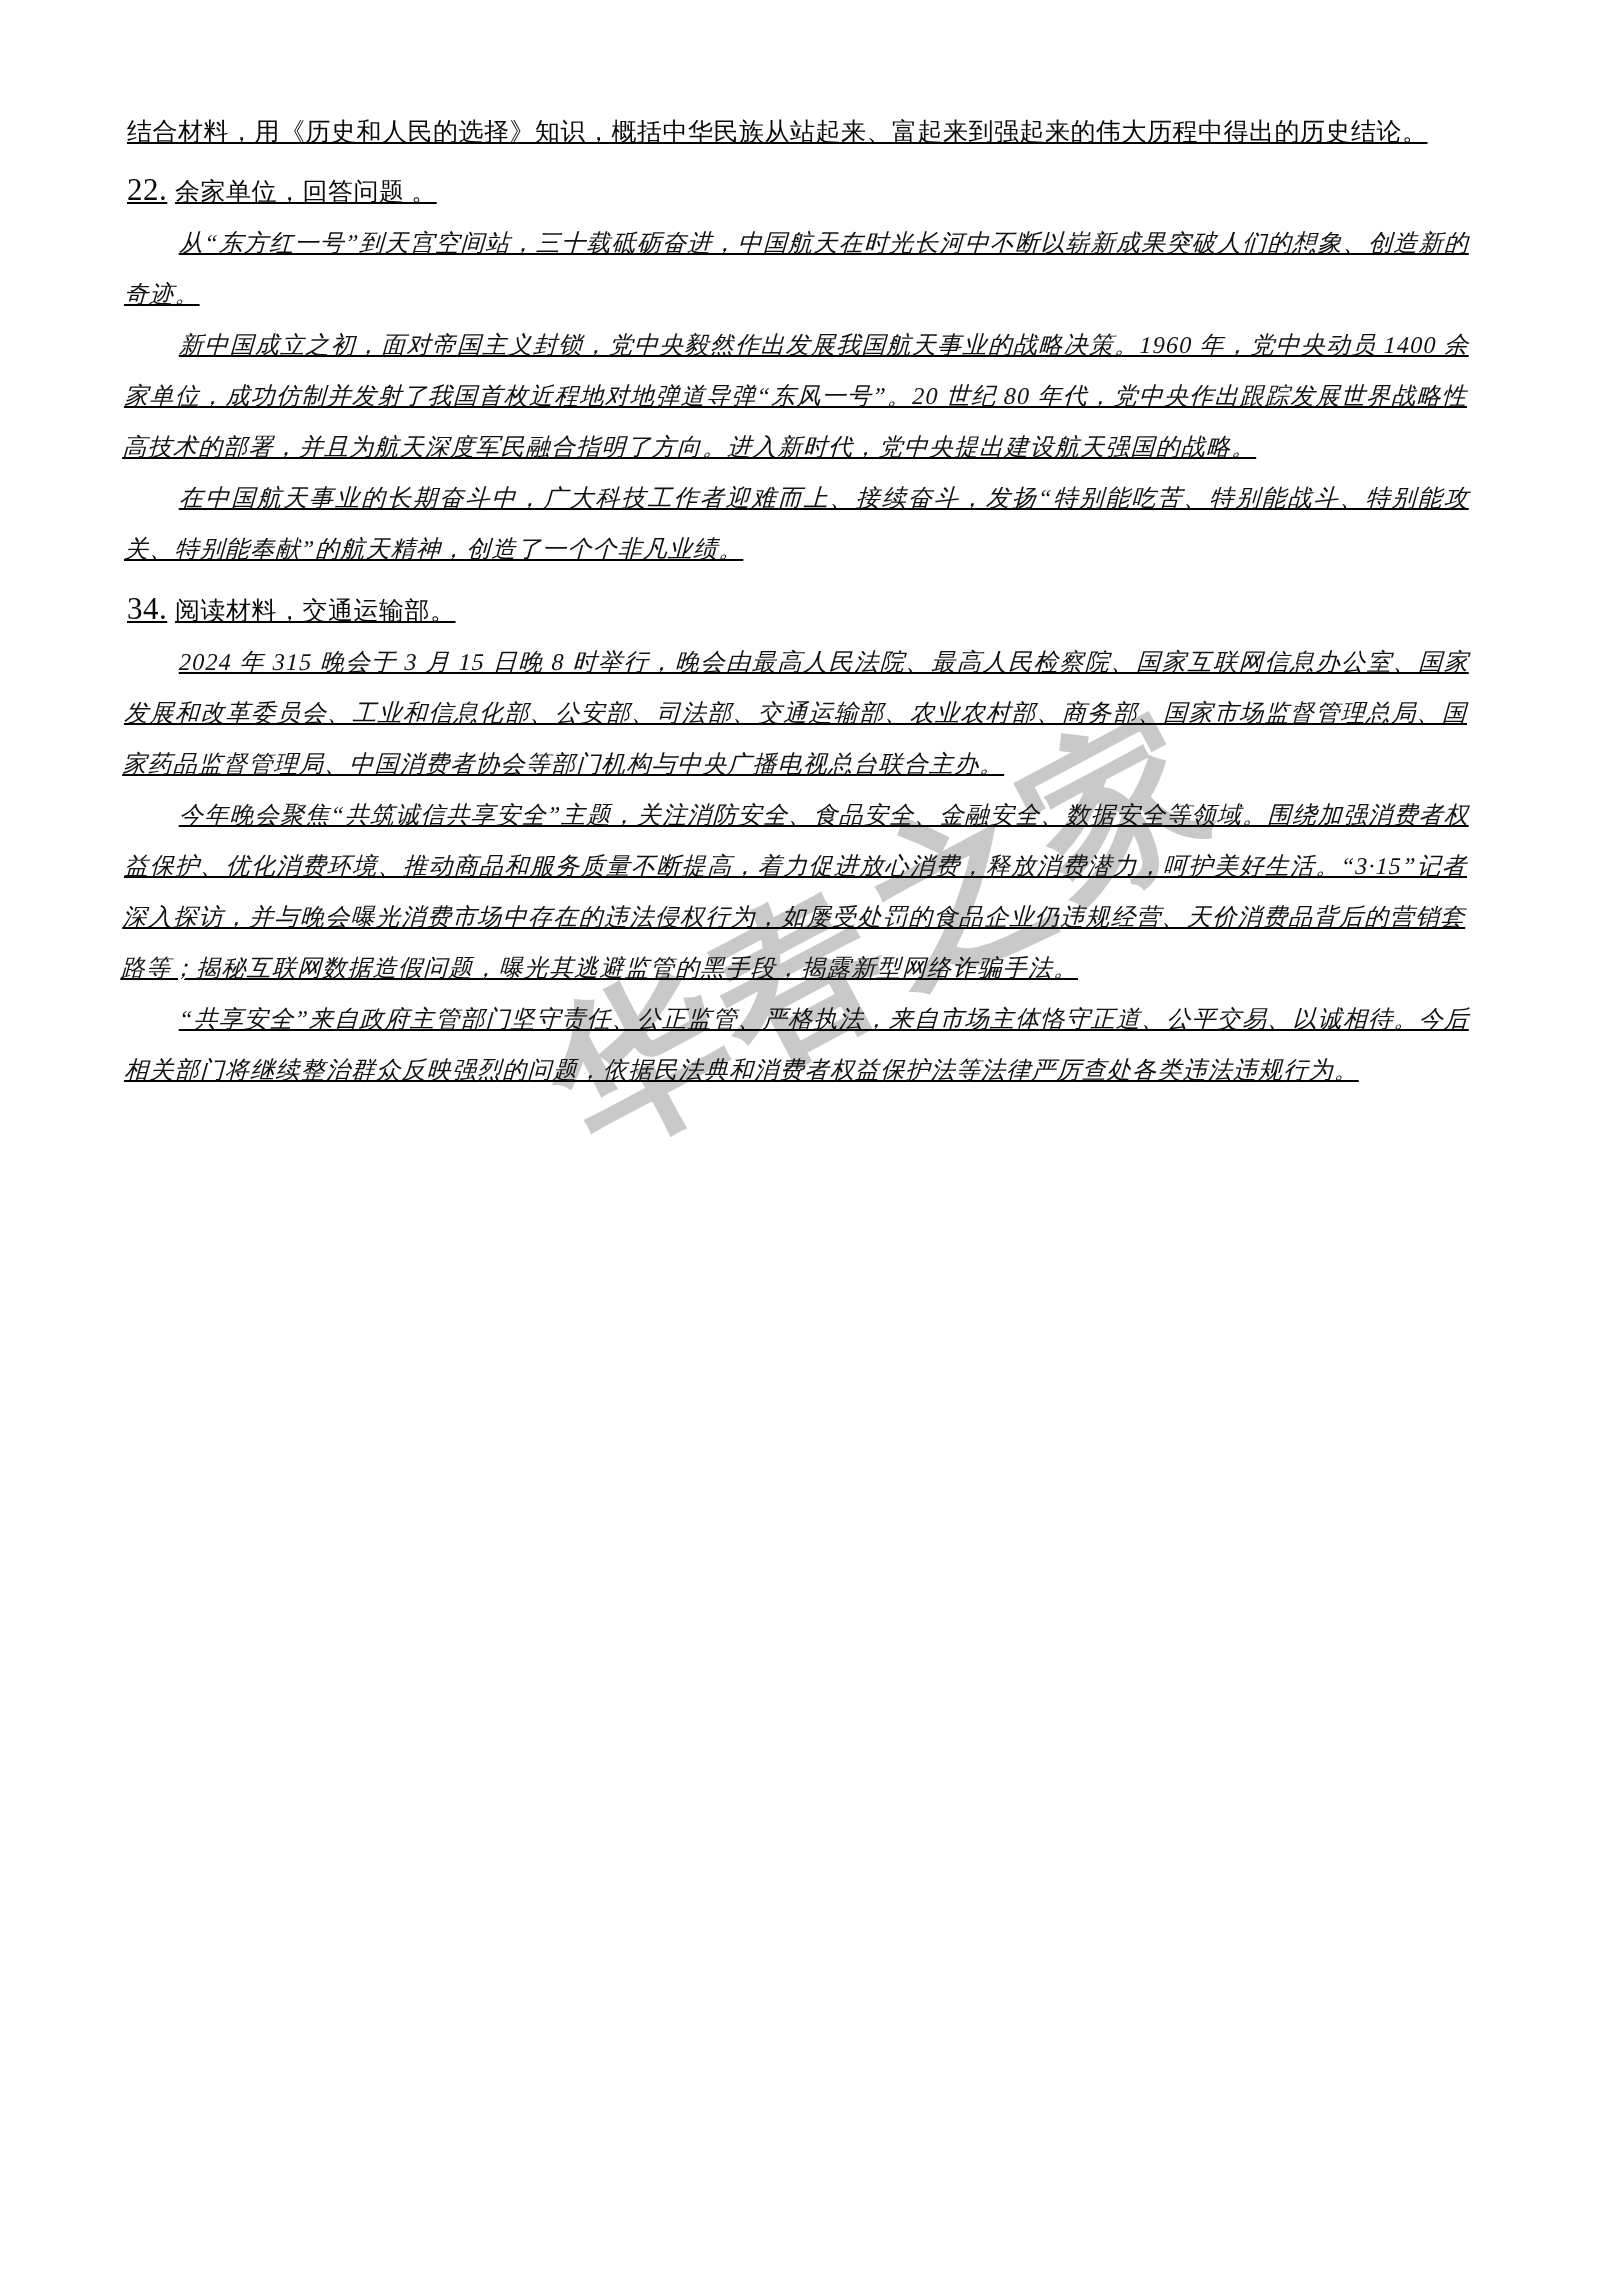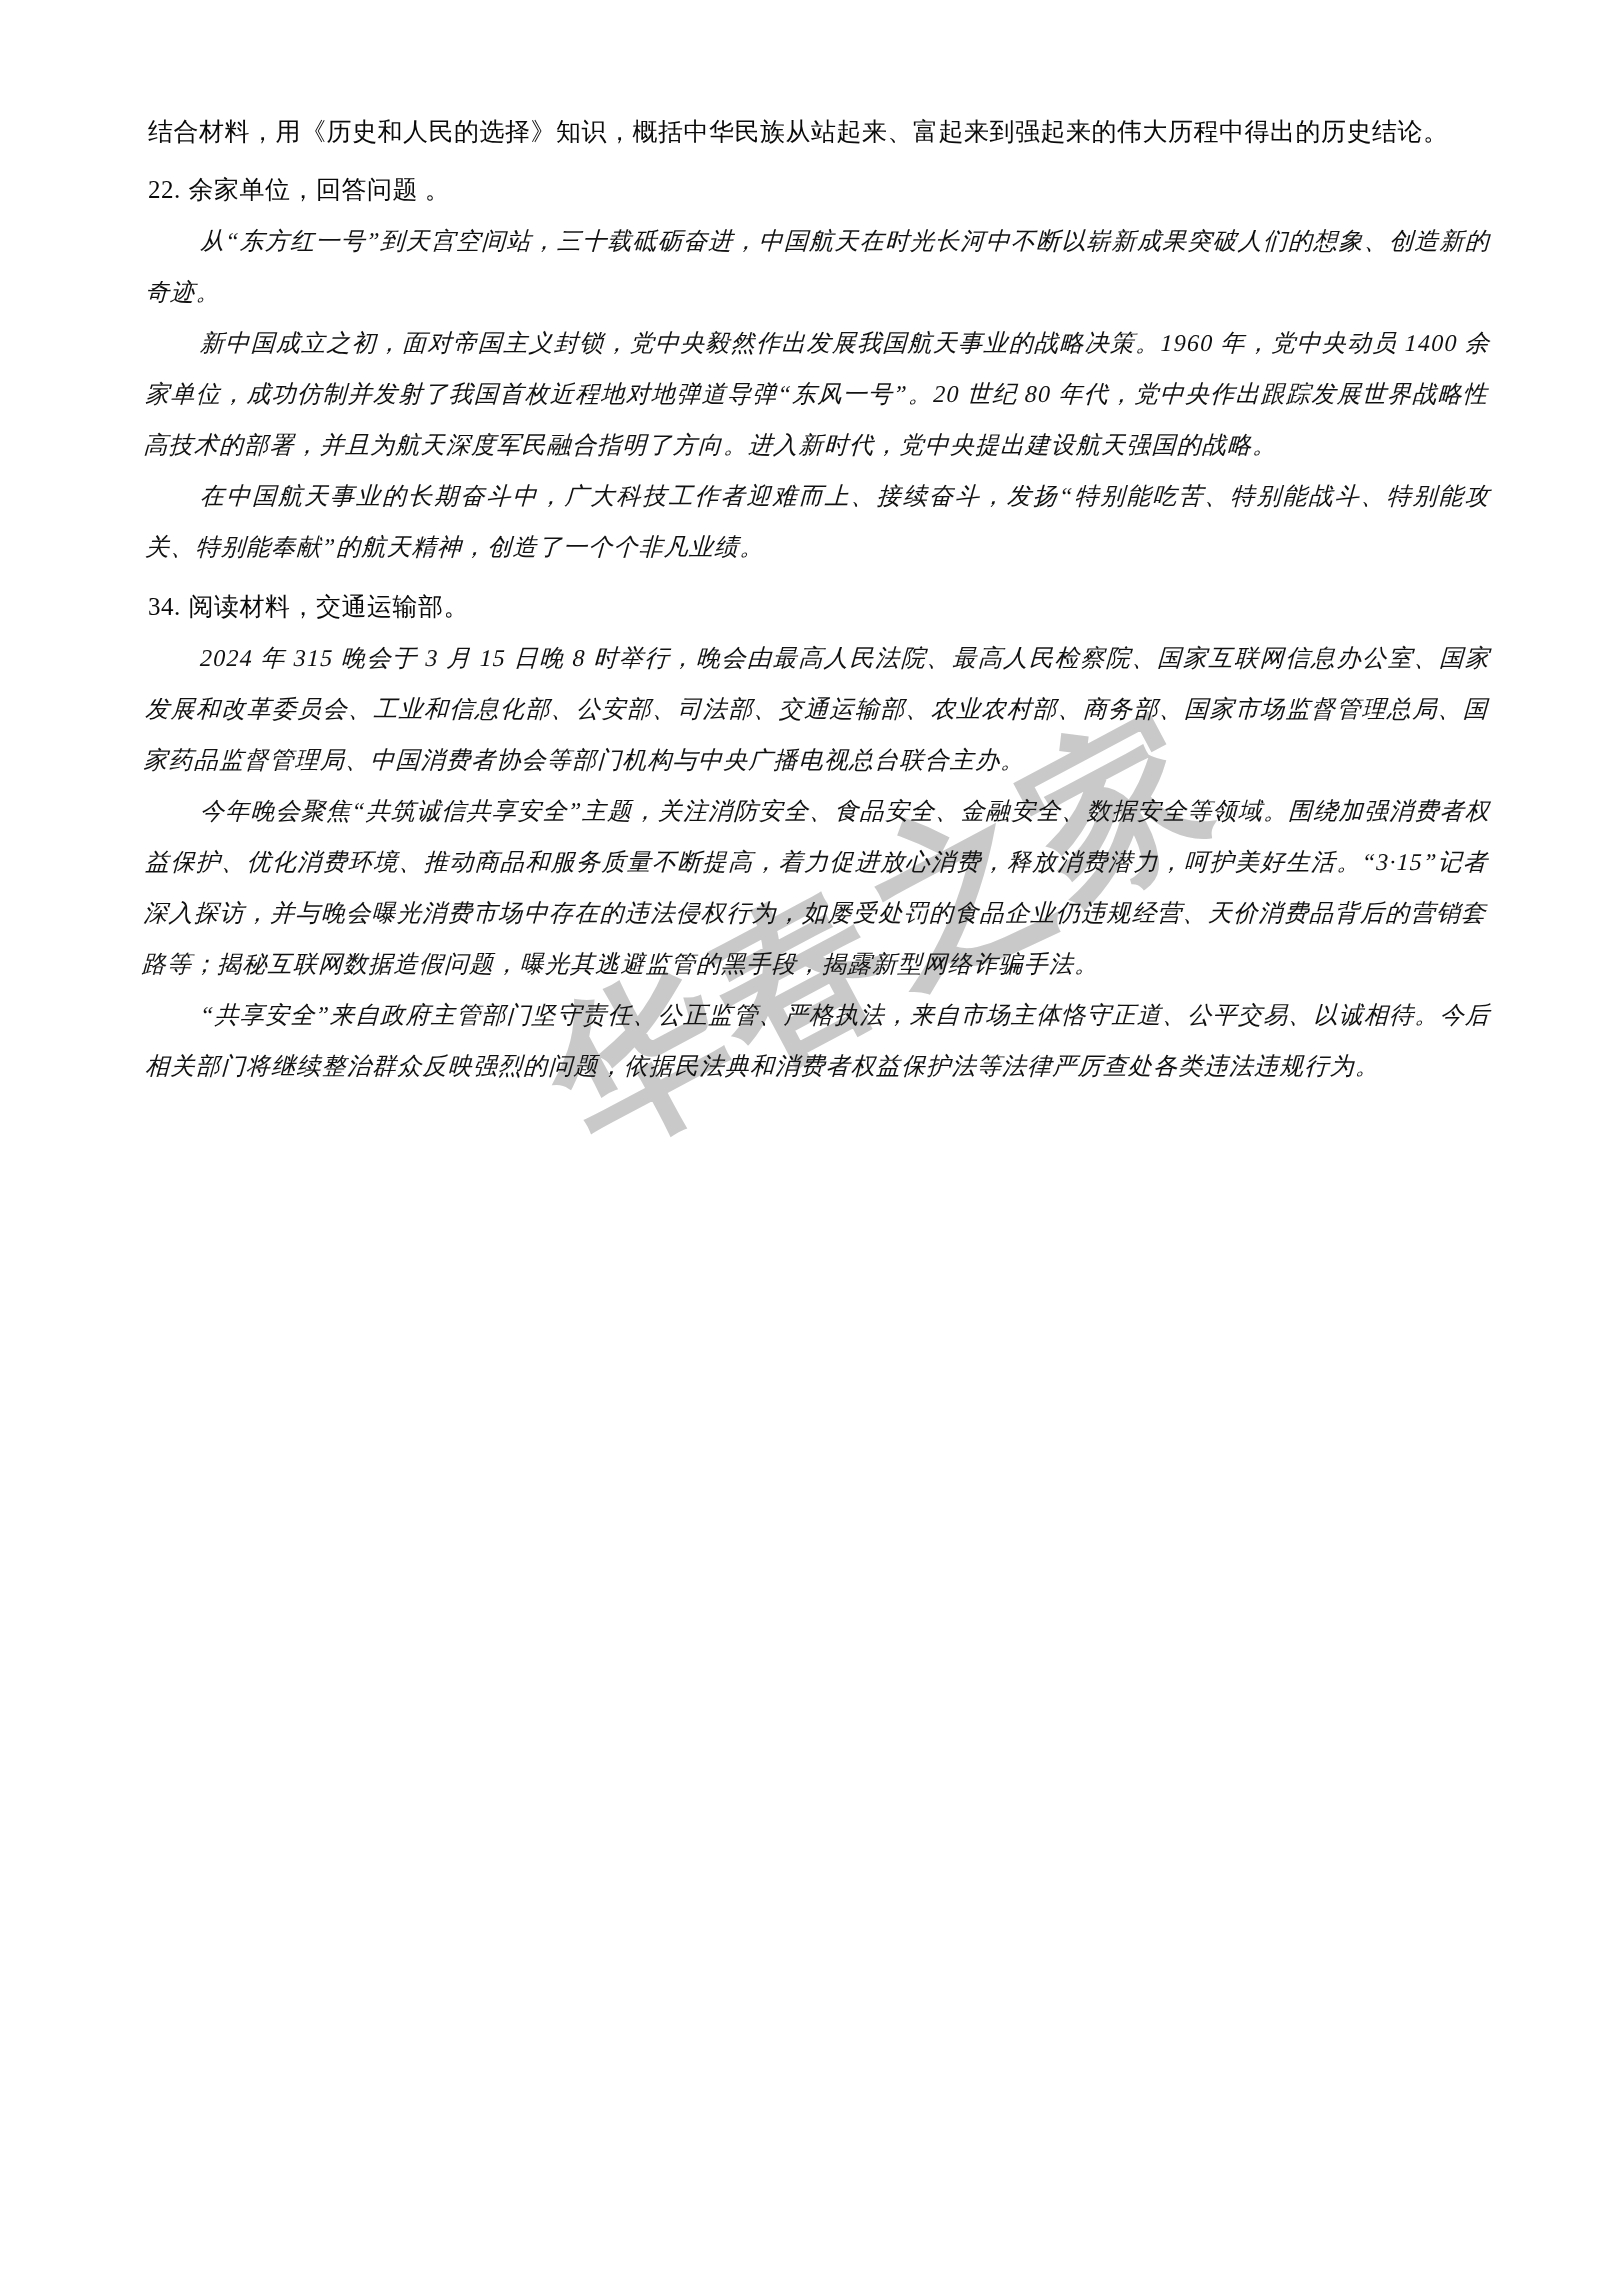--- a/index.html
+++ b/index.html
@@ -11,23 +11,24 @@
     position: relative;
     width: 1621px;
     height: 2294px;
     background: #ffffff;
     overflow: hidden;
     font-family: "Liberation Serif", "DejaVu Serif", serif;
     color: #000000;
   }
   .content {
     position: absolute;
-    left: 148px;
+    left: 127px;
     top: 108px;
     width: 1343px;
+    text-decoration: underline;
   }
 
   
   .stem {
     font-size: 25px;
     line-height: 48px;
     letter-spacing: 0.5px;
     color: #0a0a0a;
     margin: 0 0 2px 0;
     text-align: justify;
@@ -35,21 +36,21 @@
 
   
   .qitem {
     font-size: 25px;
     line-height: 48px;
     margin: 9.8px 0 2px 0;
     color: #0a0a0a;
     letter-spacing: 0.5px;
   }
   .qnum {
-    font-size: 25px;
+    font-size: 31px;
     margin-right: 7.8px;
   }
 
   
   .material {
     font-size: 24px;
     line-height: 51px;
     letter-spacing: 1.2px;
     text-indent: 53px;
     margin: 0;

